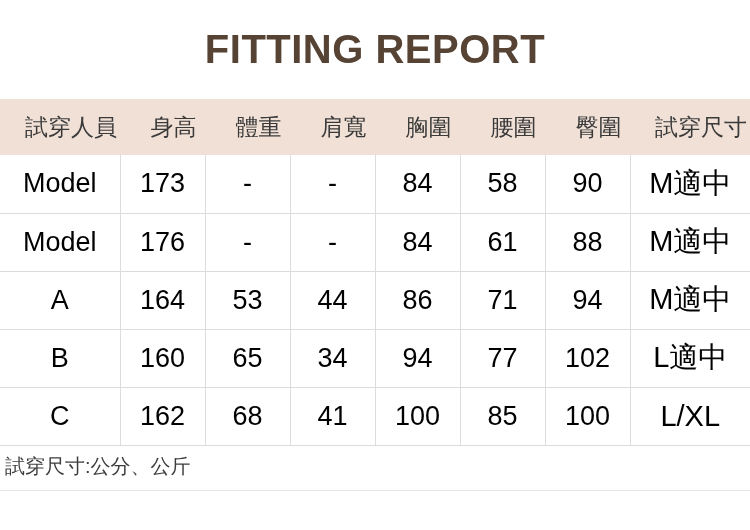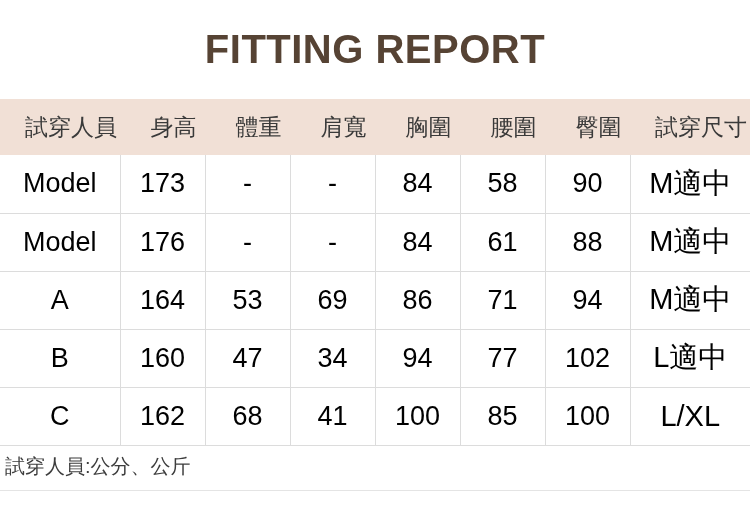--- a/index.html
+++ b/index.html
@@ -116,44 +116,44 @@
       <td>-</td>
       <td>84</td>
       <td>61</td>
       <td>88</td>
       <td class="size-cell">M適中</td>
     </tr>
     <tr>
       <td>A</td>
       <td>164</td>
       <td>53</td>
-      <td>69</td>
+      <td>44</td>
       <td>86</td>
       <td>71</td>
       <td>94</td>
       <td class="size-cell">M適中</td>
     </tr>
     <tr>
       <td>B</td>
       <td>160</td>
-      <td>47</td>
+      <td>65</td>
       <td>34</td>
       <td>94</td>
       <td>77</td>
       <td>102</td>
       <td class="size-cell">L適中</td>
     </tr>
     <tr>
       <td>C</td>
       <td>162</td>
       <td>68</td>
       <td>41</td>
       <td>100</td>
       <td>85</td>
       <td>100</td>
       <td class="size-cell">L/XL</td>
     </tr>
   </tbody>
 </table>
 
 <div class="footer">
-  <div class="unit-note">試穿人員:公分、公斤</div>
+  <div class="unit-note">試穿尺寸:公分、公斤</div>
 </div>
 
 </body></html>

